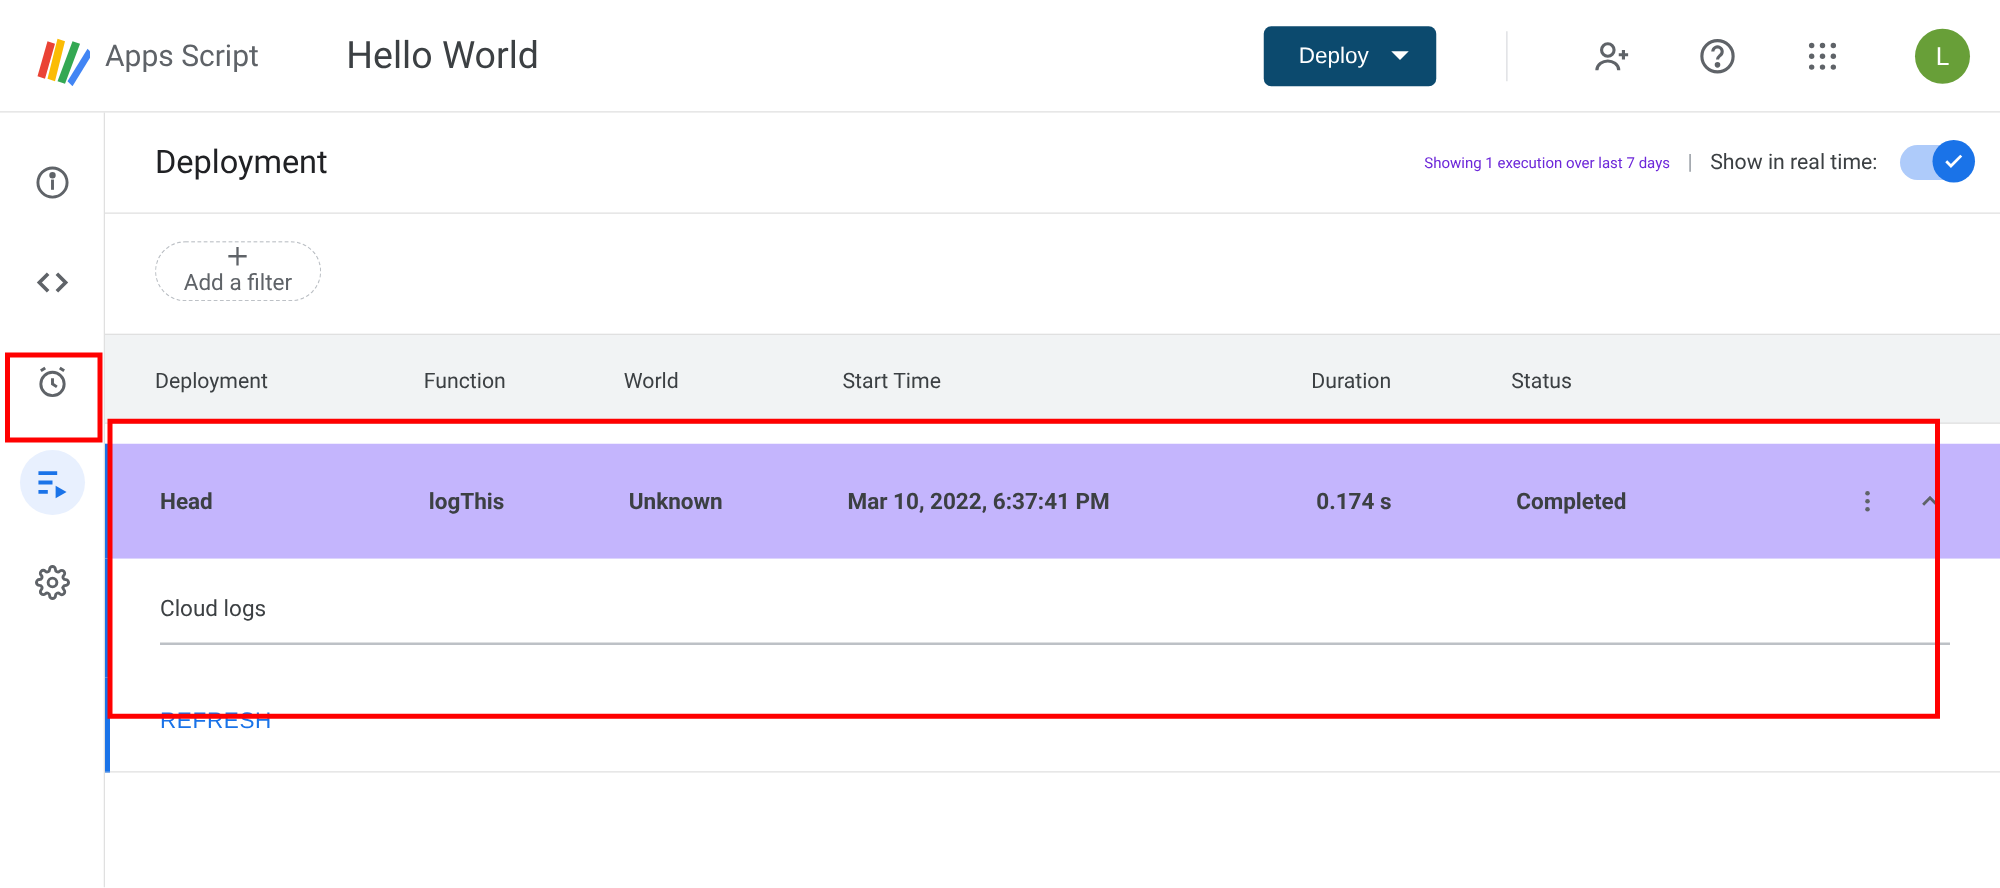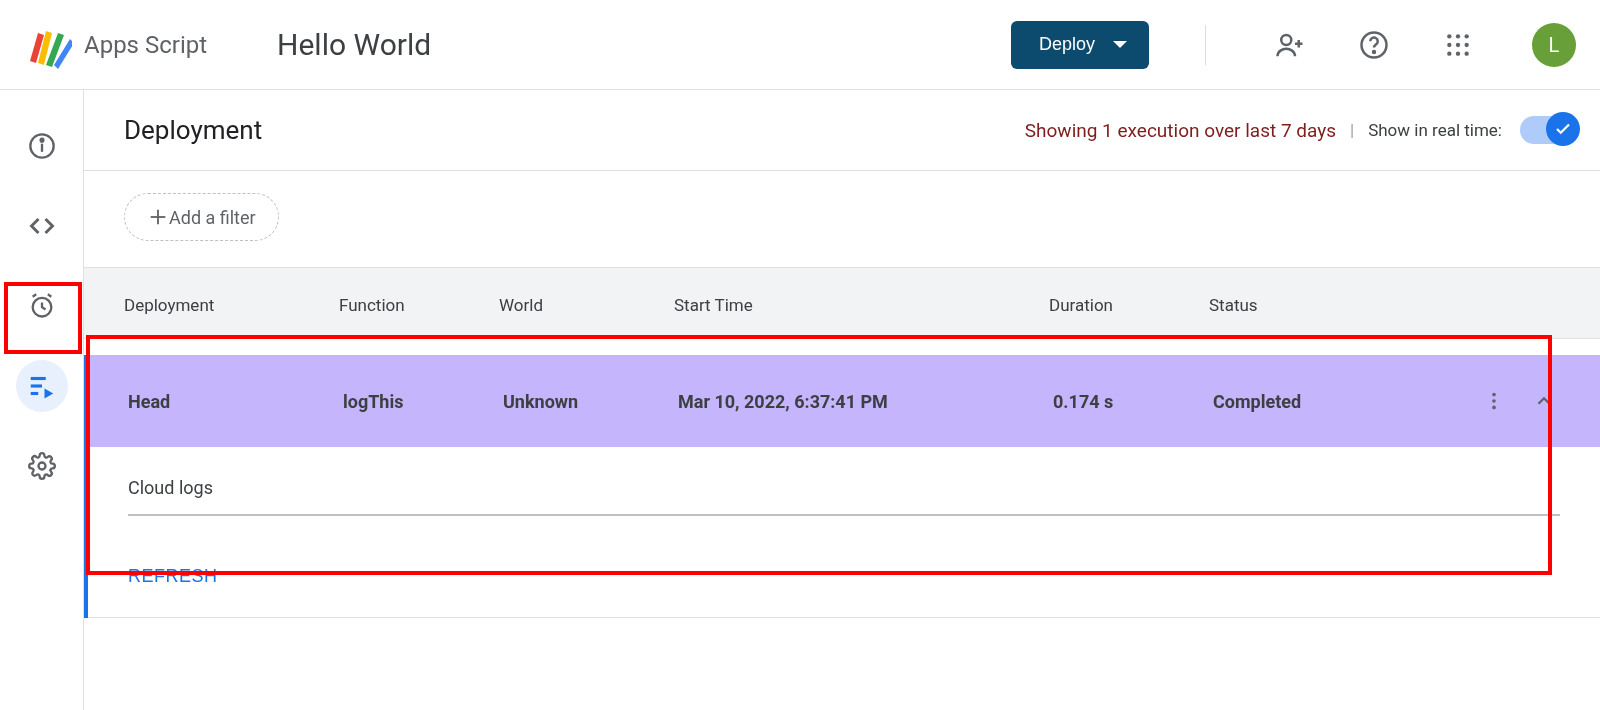--- a/index.html
+++ b/index.html
@@ -81,21 +81,21 @@
 
   
   .main { flex: 1; display: flex; flex-direction: column; position: relative; }
   .main-inner { padding-left: 40px; padding-right: 22px; }
 
   .title-row {
     display: flex; align-items: center; height: 80px;
   }
   .page-title { font-size: 26px; color: #202124; font-weight: 400; }
   .title-spacer { flex: 1; }
-  .summary-text { font-size: 19px; color: #7f1d1d; }
+  .summary-text { font-size: 12px; color: #6d28d9; }
   .summary-div { margin: 0 14px; color: #9aa0a6; font-size: 17px; }
   .realtime-label { font-size: 17px; color: #3c4043; margin-right: 18px; }
 
   .toggle {
     width: 58px; height: 28px; background: #aecbfa; border-radius: 14px;
     position: relative; cursor: pointer;
   }
   .toggle-knob {
     position: absolute; right: -2px; top: -4px;
     width: 34px; height: 34px; border-radius: 50%; background: #1a73e8;
@@ -103,21 +103,21 @@
   }
   .toggle-check { color: #fff; }
 
   .hr { height: 1px; background: #e0e0e0; margin: 0 -22px 0 -40px; }
 
   .filter-row { padding: 22px 0 26px 0; }
   .filter-chip {
     display: inline-flex; align-items: center; 
     height: 48px; padding: 0 22px;
     border: 1.5px dashed #bdc1c6; border-radius: 24px;
-    color: #5f6368; font-size: 18px; cursor: pointer;
+    color: #5f6368; font-size: 18px; cursor: pointer; flex-direction: column;
   }
 
   
   .thead {
     display: flex; align-items: center;
     background: #f1f3f4; height: 72px;
     border-top: 1px solid #e0e0e0; border-bottom: 1px solid #e0e0e0;
     padding: 4px 40px 0 40px; margin: 0 -22px 0 -40px;
     font-size: 17px; color: #3c4043;
   }

